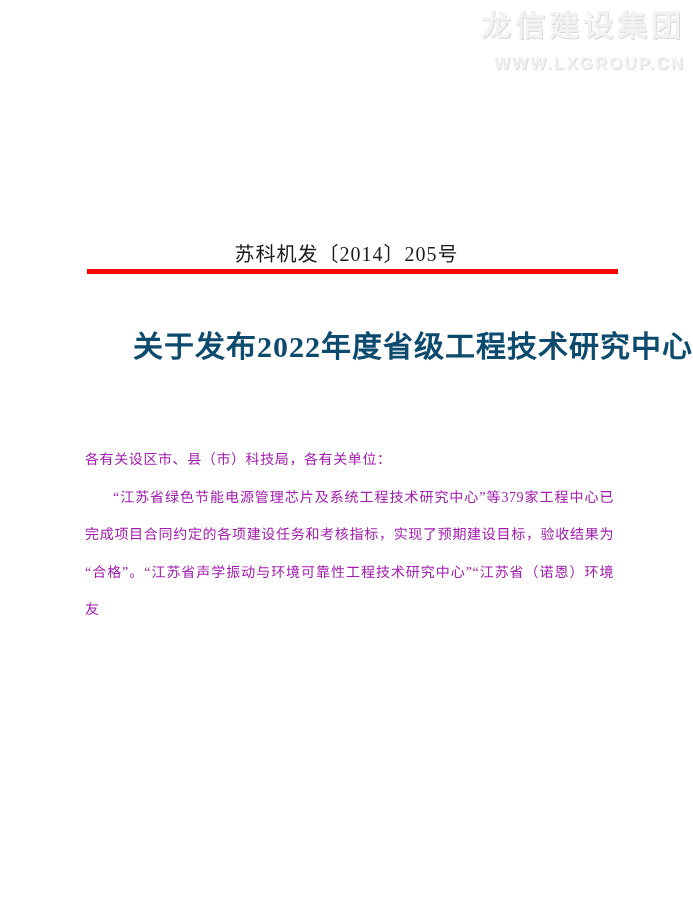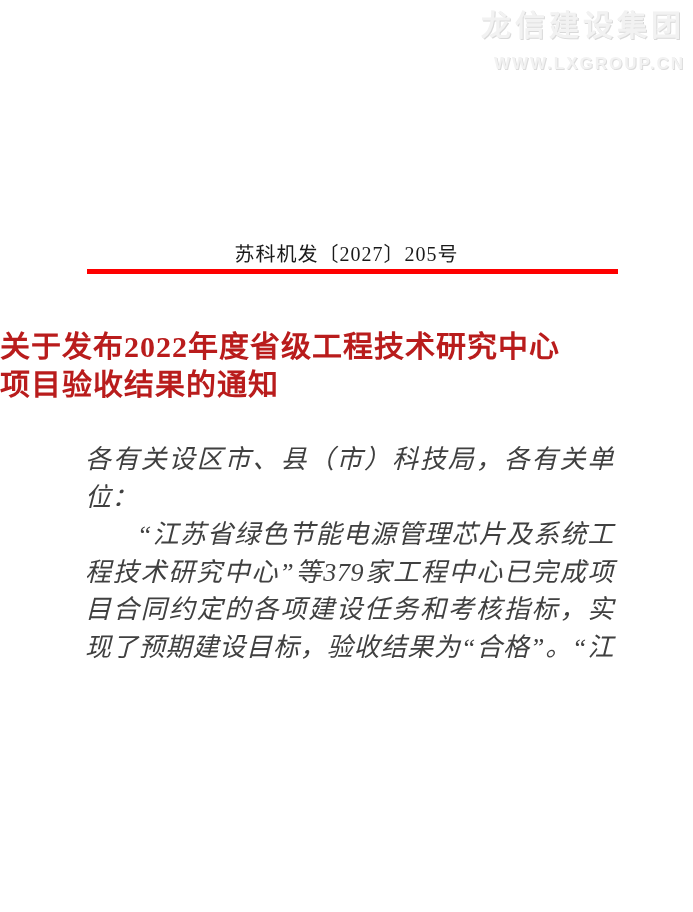--- a/index.html
+++ b/index.html
@@ -85,40 +85,39 @@
     height: 5px;
     background: #fe0000;
   }
 
   
   .notice-title {
     position: absolute;
     top: 328px;
     left: 0;
     width: 100%;
-    text-align: left;
+    text-align: right;
     font-size: 30px;
     font-weight: bold;
-    color: #b91c1c;
+    color: #0c4a6e;
     line-height: 38px;
     letter-spacing: 1px;
   }
 
   
   .body-text {
     position: absolute;
     top: 441px;
     left: 85px;
     width: 529px;
-    font-size: 26px;
-    color: #404040;
+    font-size: 14px;
+    color: #a21caf;
     line-height: 37.6px;
     text-align: justify;
     letter-spacing: 0.6px;
-    font-style: italic;
   }
   .body-text p {
     margin: 0;
   }
   .body-text p.indent {
     text-indent: 2em;
   }
 
   
   .page-footer {
@@ -136,27 +135,26 @@
 <body>
 
 <div class="page">
 
   <div class="watermark">
     <div class="wm-company">龙信建设集团</div>
     <div class="wm-site">WWW.LXGROUP.CN</div>
   </div>
 
 
-  <div class="doc-number">苏科机发〔2027〕205号</div>
+  <div class="doc-number">苏科机发〔2014〕205号</div>
 
   <div class="red-rule"></div>
 
   <div class="notice-title">
     <div>关于发布2022年度省级工程技术研究中心</div>
-    <div>项目验收结果的通知</div>
   </div>
 
   <div class="body-text">
     <p>各有关设区市、县（市）科技局，各有关单位：</p>
     <p class="indent">“江苏省绿色节能电源管理芯片及系统工程技术研究中心”等379家工程中心已完成项目合同约定的各项建设任务和考核指标，实现了预期建设目标，验收结果为“合格”。“江苏省声学振动与环境可靠性工程技术研究中心”“江苏省（诺恩）环境友</p>
   </div>
 
   <div class="page-footer">
     <span>— 1 —</span>
   </div>

